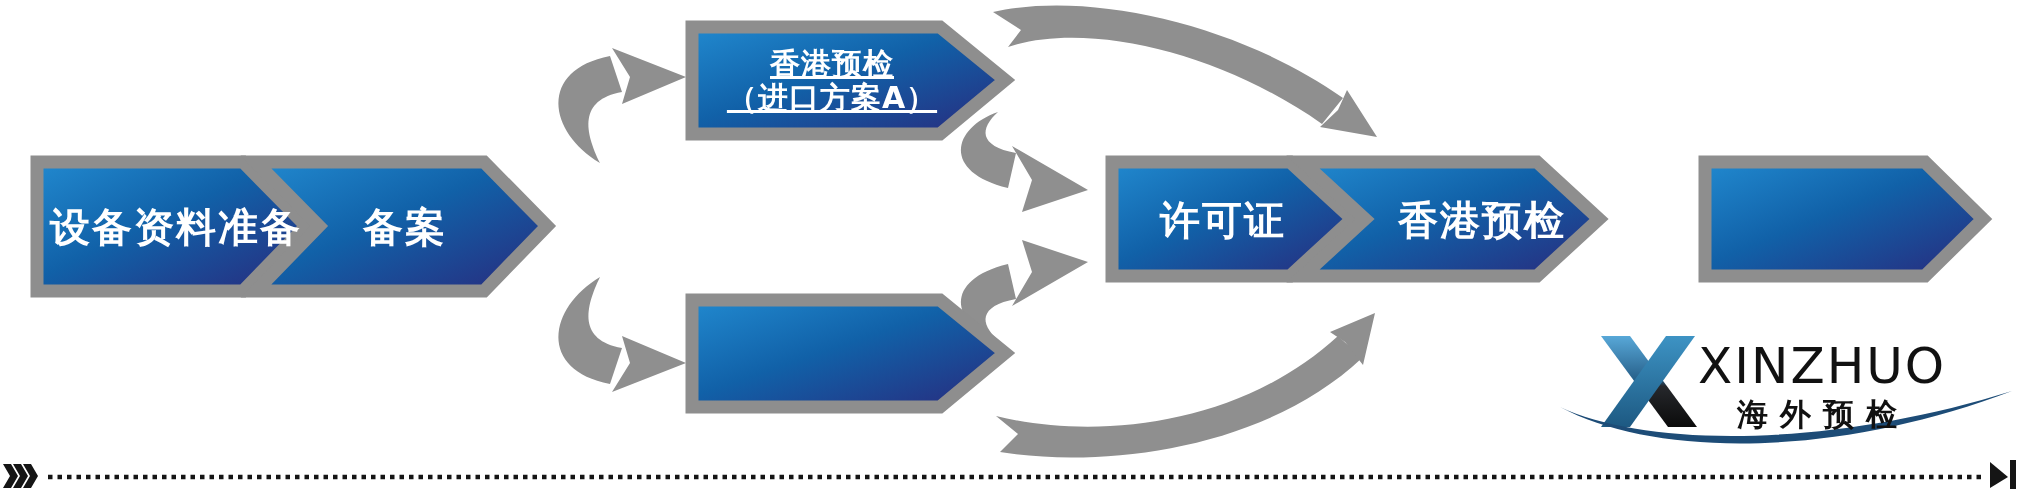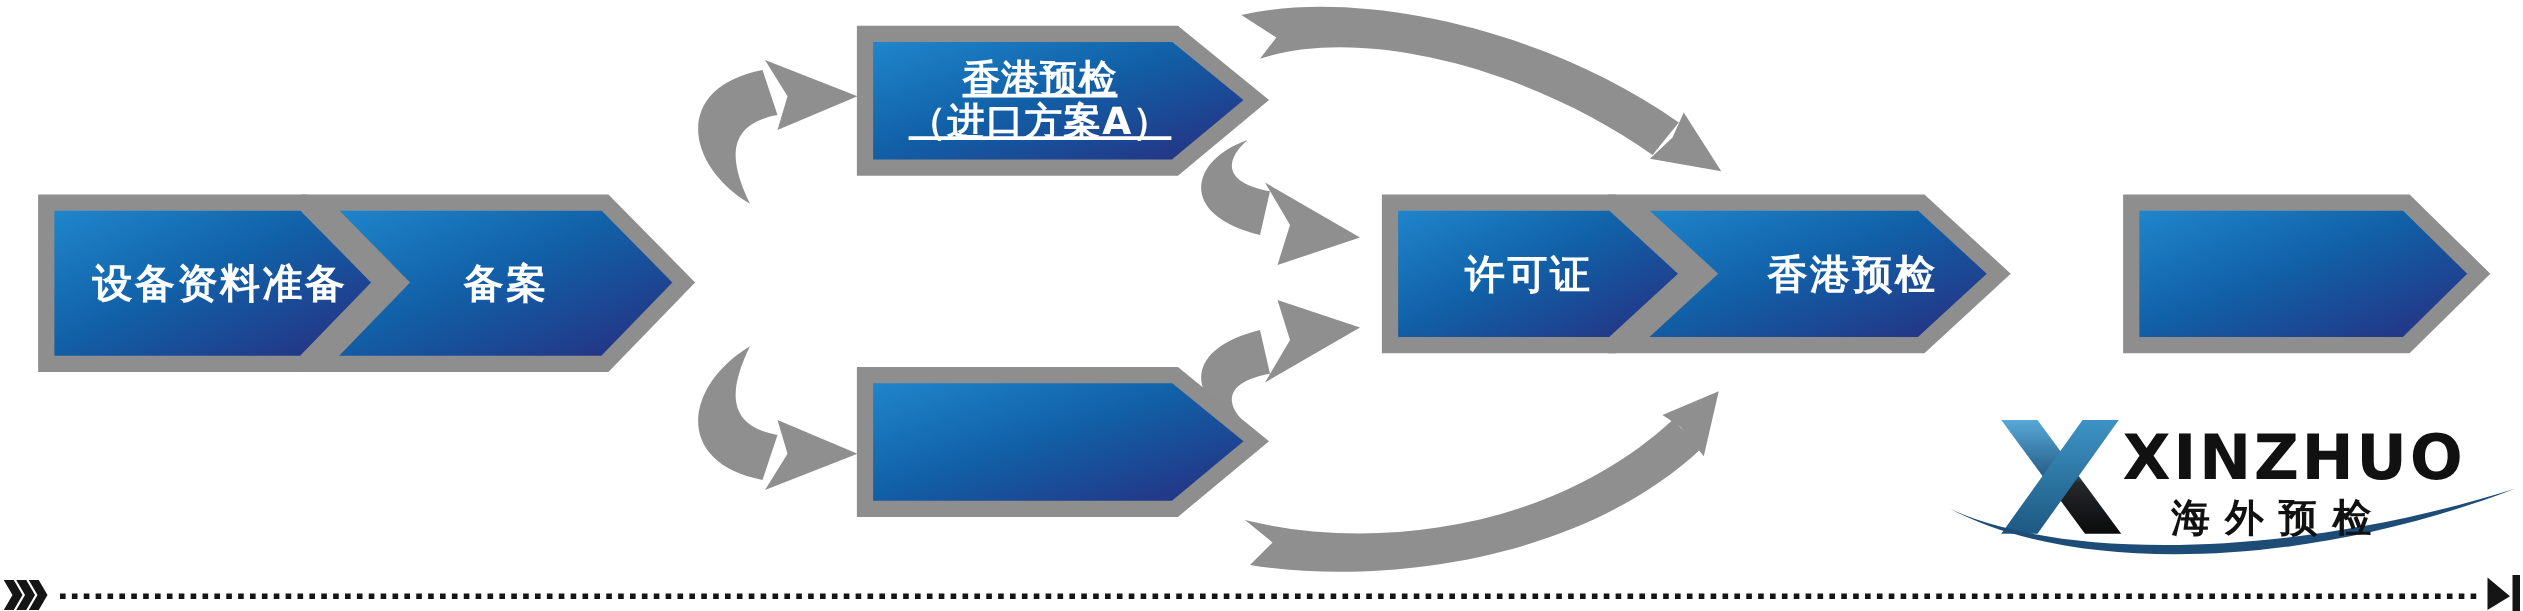--- a/index.html
+++ b/index.html
@@ -9,33 +9,33 @@
     background:#ffffff;
     overflow:hidden;
     font-family:"DejaVu Sans",sans-serif;
   }
   .diagram-svg{position:absolute;left:0;top:0;}
   .box-label{
     position:absolute;
     transform:translate(-50%,-50%);
     color:#ffffff;
     font-weight:bold;
-    font-size:32px;
+    font-size:40px;
     letter-spacing:2px;
     white-space:nowrap;
     text-align:center;
     line-height:1.05;
   }
   .box-label.two-line{font-size:30px;letter-spacing:1px;line-height:34px;}
   .brand-word{
     position:absolute;
     left:1698px;top:337px;
     color:#111111;
     font-size:50px;
-    font-weight:700;
+    font-weight:400;
     letter-spacing:2px;
     white-space:nowrap;
   }
   .brand-tagline{
     position:absolute;
     left:1737px;top:394px;
     color:#111111;
     font-size:31px;
     font-weight:700;
     letter-spacing:12px;

